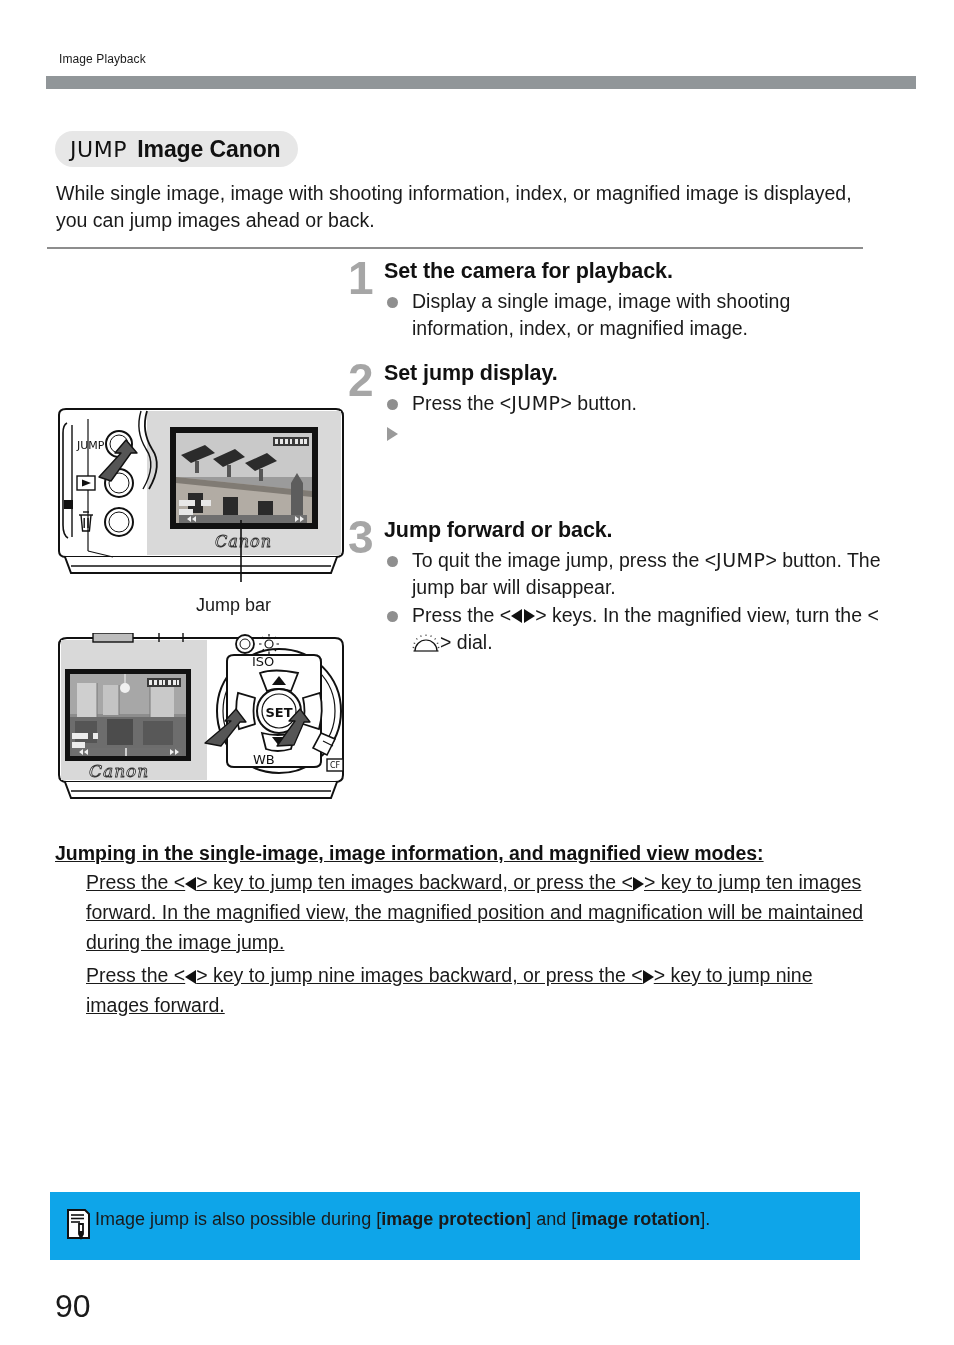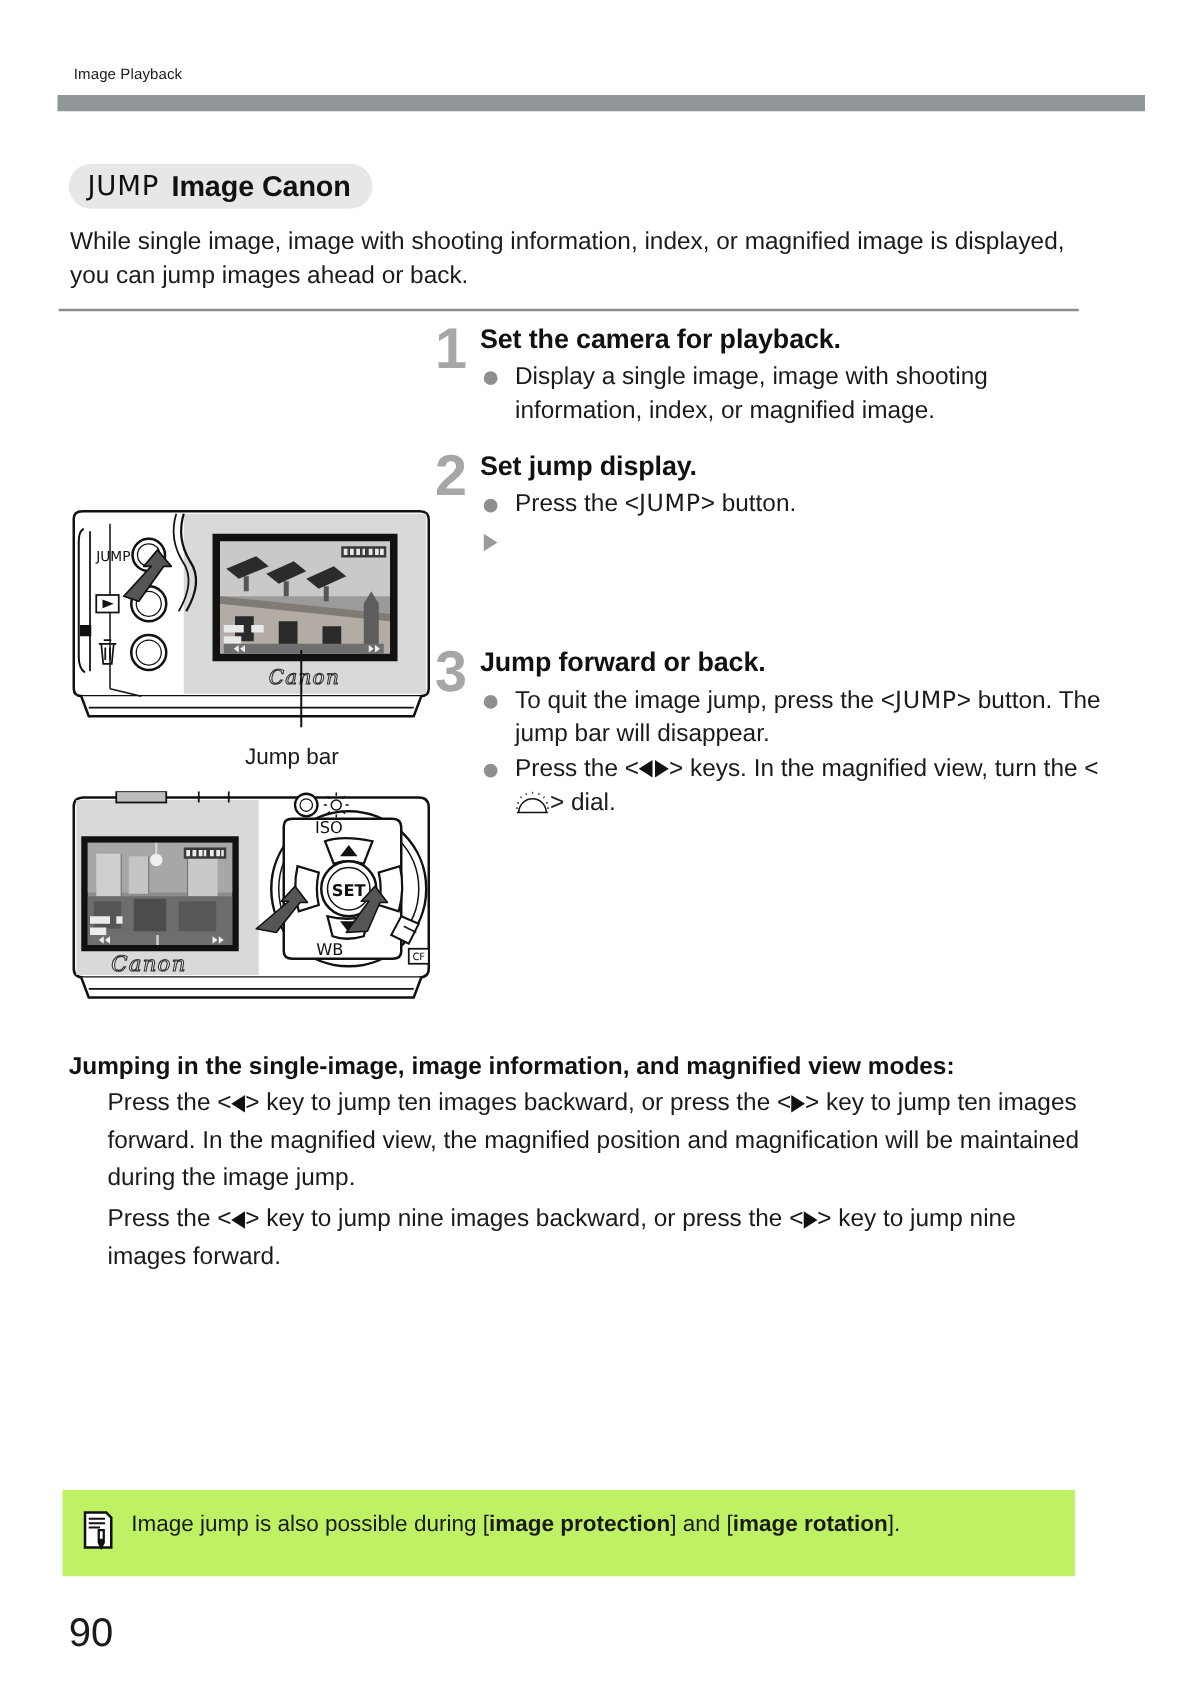--- a/index.html
+++ b/index.html
@@ -198,20 +198,21 @@
     font-size: 18px;
     color: #1a1a1a;
   }
 
   
   .prose {
     position: absolute;
     left: 55px;
     top: 840px;
     width: 810px;
+    text-decoration: underline;
   }
   .prose h4 {
     margin: 0;
     font-size: 19.5px;
     font-weight: bold;
     line-height: 27px;
     color: #111;
   }
   .prose p {
     margin: 0 0 3px 0;
@@ -221,24 +222,24 @@
     color: #1a1a1a;
   }
 
   
   .notebox {
     position: absolute;
     left: 50px;
     top: 1192px;
     width: 810px;
     padding: 14px 16px 16px 16px;
-    background: #bef264;
+    background: #0ea5e9;
     box-sizing: border-box;
     display: flex;
-    gap: 13px;
+    gap: 3px;
   }
   .note-icon { flex: 0 0 auto; margin-top: 2px; }
   .note-text {
     font-size: 18px;
     line-height: 26px;
     color: #1a1a1a;
   }
   .note-text b { font-weight: bold; }
 
   .page-num {

